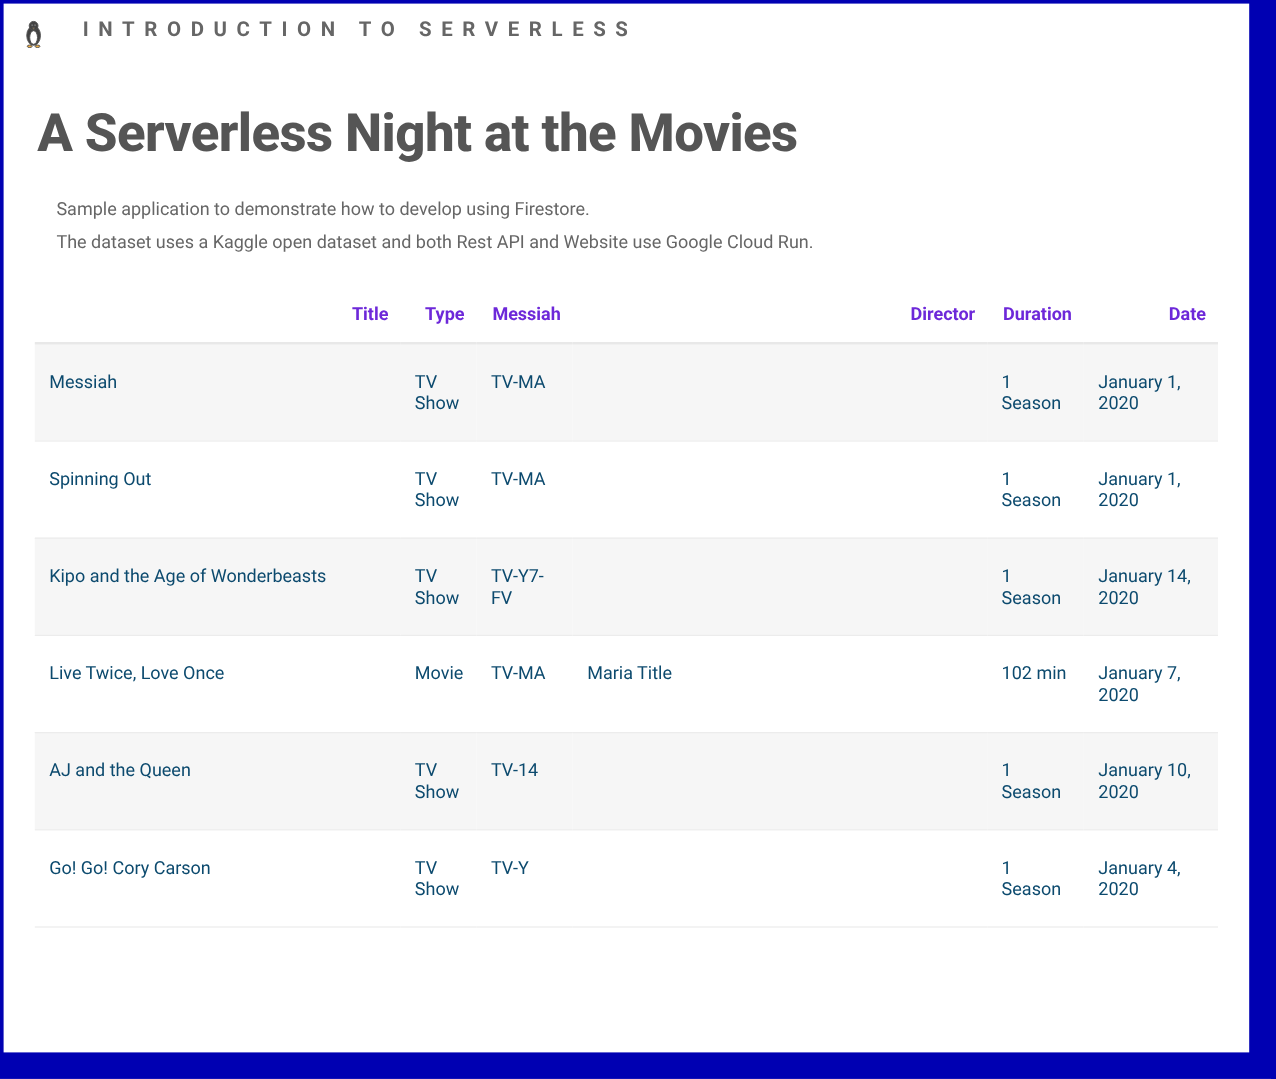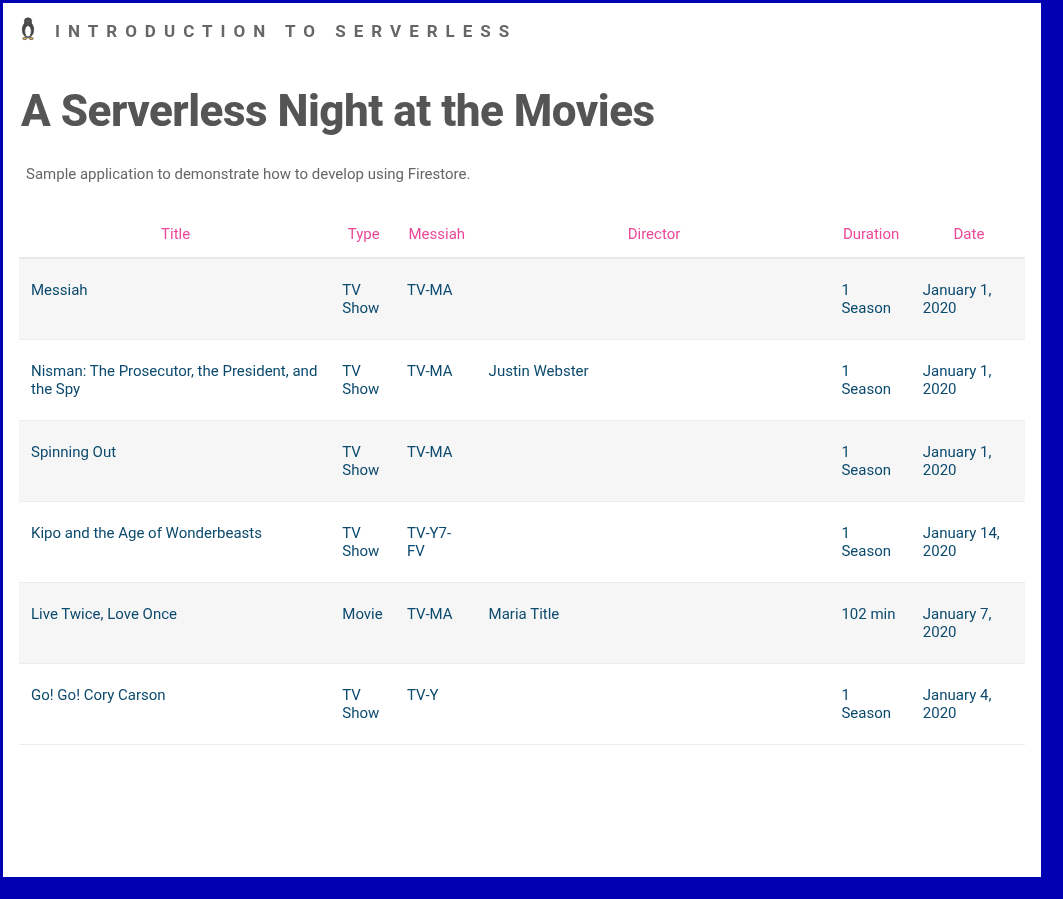--- a/index.html
+++ b/index.html
@@ -15,66 +15,66 @@
       padding: 3px 22px 22px 3px;
     }
     .page {
       width: 100%;
       height: 100%;
       background: #fff;
       overflow: hidden;
     }
     .topbar {
       display: flex;
-      align-items: flex-end;
-      gap: 14px;
+      align-items: flex-start;
+      gap: 28px;
       padding: 12px 12px 10px 12px;
     }
     .logo {
       width: 26px;
       height: 26px;
       display: flex;
       align-items: center;
       justify-content: center;
       opacity: 0.85;
     }
     .logo svg { width: 100%; height: 100%; }
     .topbar-title {
       font-size: 17px;
       font-weight: 700;
       letter-spacing: 8px;
       color: #666;
     }
     .content {
-      padding: 0 16px;
+      padding: 0 26px;
     }
     h1.page-title {
       font-size: 44px;
       font-weight: 800;
       color: #555;
       margin: 34px 0 24px 2px;
       letter-spacing: -0.5px;
     }
     .intro p {
       font-size: 15px;
       color: #666;
       line-height: 1.85;
-      margin-left: 7px;
+      margin-left: 18px;
     }
     table {
       width: 100%;
       border-collapse: collapse;
       margin-top: 22px;
       font-size: 15px;
       color: #888;
     }
     th {
-      text-align: center;
-      font-weight: 400;
-      color: #ec4899;
+      text-align: right;
+      font-weight: 700;
+      color: #6d28d9;
       padding: 14px 10px 14px 12px;
       border-bottom: 2px solid #e8e8e8;
       font-size: 15px;
     }
     td {
       padding: 22px 10px 22px 12px;
       border-bottom: 1px solid #ececec;
       vertical-align: top;
       color: #0c4a6e;
     }
@@ -107,47 +107,40 @@
           <ellipse cx="24" cy="58" rx="5" ry="2.5" fill="#f5a623"></ellipse>
           <ellipse cx="40" cy="58" rx="5" ry="2.5" fill="#f5a623"></ellipse>
         </svg>
       </span>
       <span class="topbar-title">INTRODUCTION TO SERVERLESS</span>
     </div>
     <div class="content">
       <h1 class="page-title">A Serverless Night at the Movies</h1>
       <div class="intro">
         <p>Sample application to demonstrate how to develop using Firestore.</p>
+        <p>The dataset uses a Kaggle open dataset and both Rest API and Website use Google Cloud Run.</p>
       </div>
 
       <table>
         <thead>
           <tr>
             <th>Title</th>
             <th>Type</th>
             <th>Messiah</th>
             <th>Director</th>
             <th>Duration</th>
             <th>Date</th>
           </tr>
         </thead>
         <tbody id="tbody">
             <tr>
               <td class="title-cell">Messiah</td>
               <td>TV Show</td>
               <td>TV-MA</td>
               <td></td>
-              <td>1 Season</td>
-              <td>January 1, 2020</td>
-            </tr>
-            <tr>
-              <td class="title-cell">Nisman: The Prosecutor, the President, and the Spy</td>
-              <td>TV Show</td>
-              <td>TV-MA</td>
-              <td>Justin Webster</td>
               <td>1 Season</td>
               <td>January 1, 2020</td>
             </tr>
             <tr>
               <td class="title-cell">Spinning Out</td>
               <td>TV Show</td>
               <td>TV-MA</td>
               <td></td>
               <td>1 Season</td>
               <td>January 1, 2020</td>
@@ -162,20 +155,28 @@
             </tr>
             <tr>
               <td class="title-cell">Live Twice, Love Once</td>
               <td>Movie</td>
               <td>TV-MA</td>
               <td>Maria Title</td>
               <td>102 min</td>
               <td>January 7, 2020</td>
             </tr>
             <tr>
+              <td class="title-cell">AJ and the Queen</td>
+              <td>TV Show</td>
+              <td>TV-14</td>
+              <td></td>
+              <td>1 Season</td>
+              <td>January 10, 2020</td>
+            </tr>
+            <tr>
               <td class="title-cell">Go! Go! Cory Carson</td>
               <td>TV Show</td>
               <td>TV-Y</td>
               <td></td>
               <td>1 Season</td>
               <td>January 4, 2020</td>
             </tr>
           </tbody>
       </table>
     </div>

